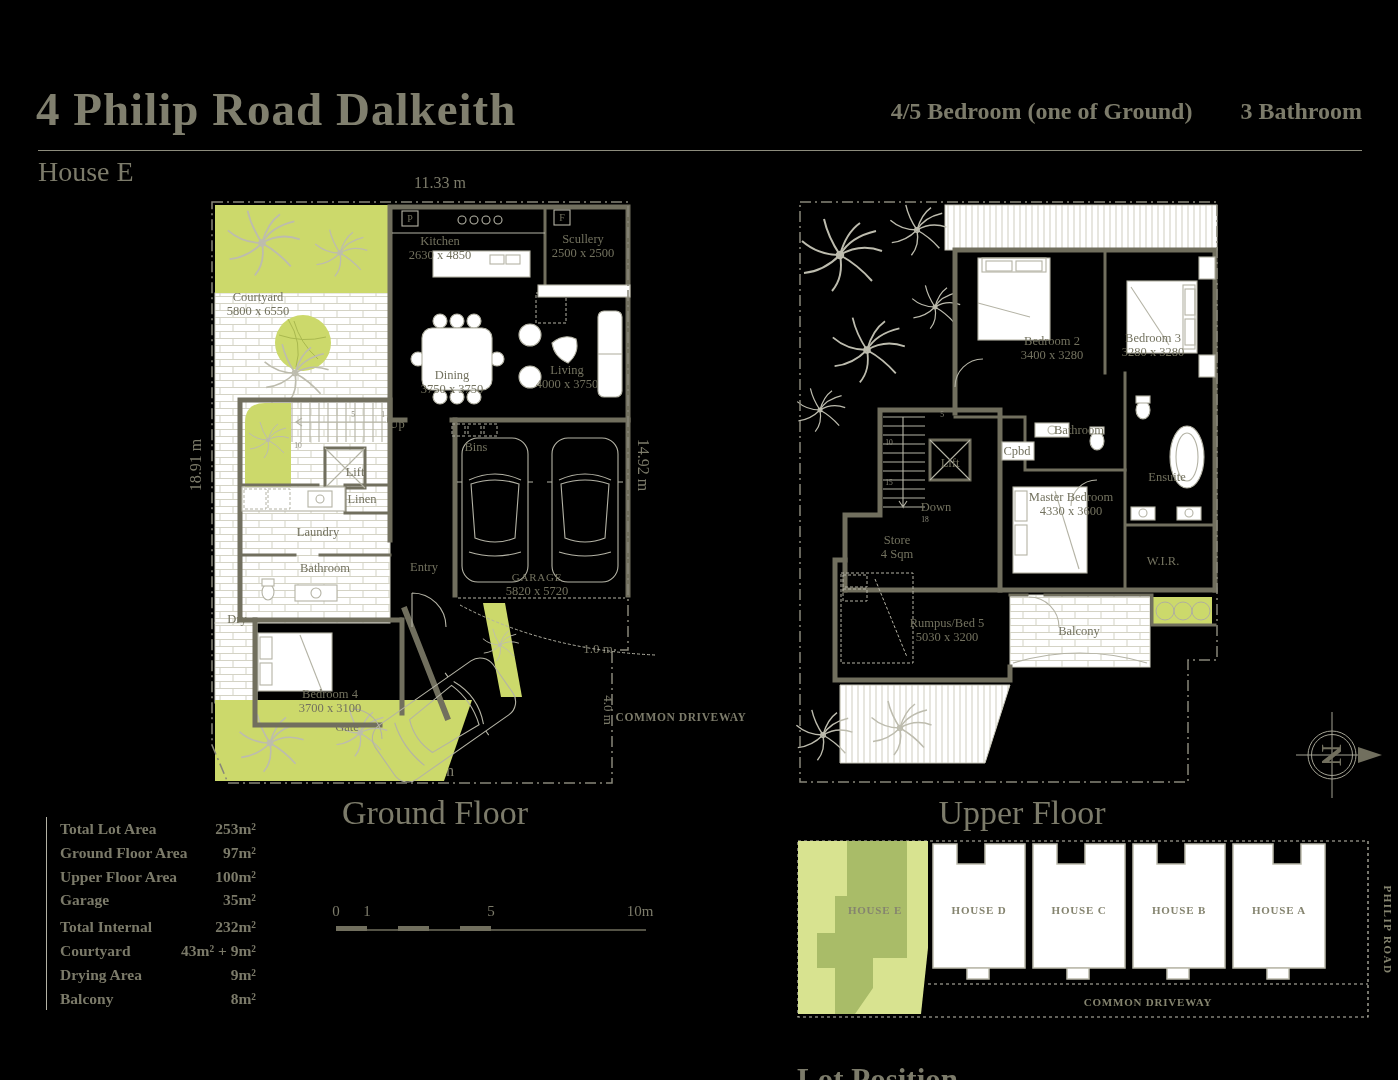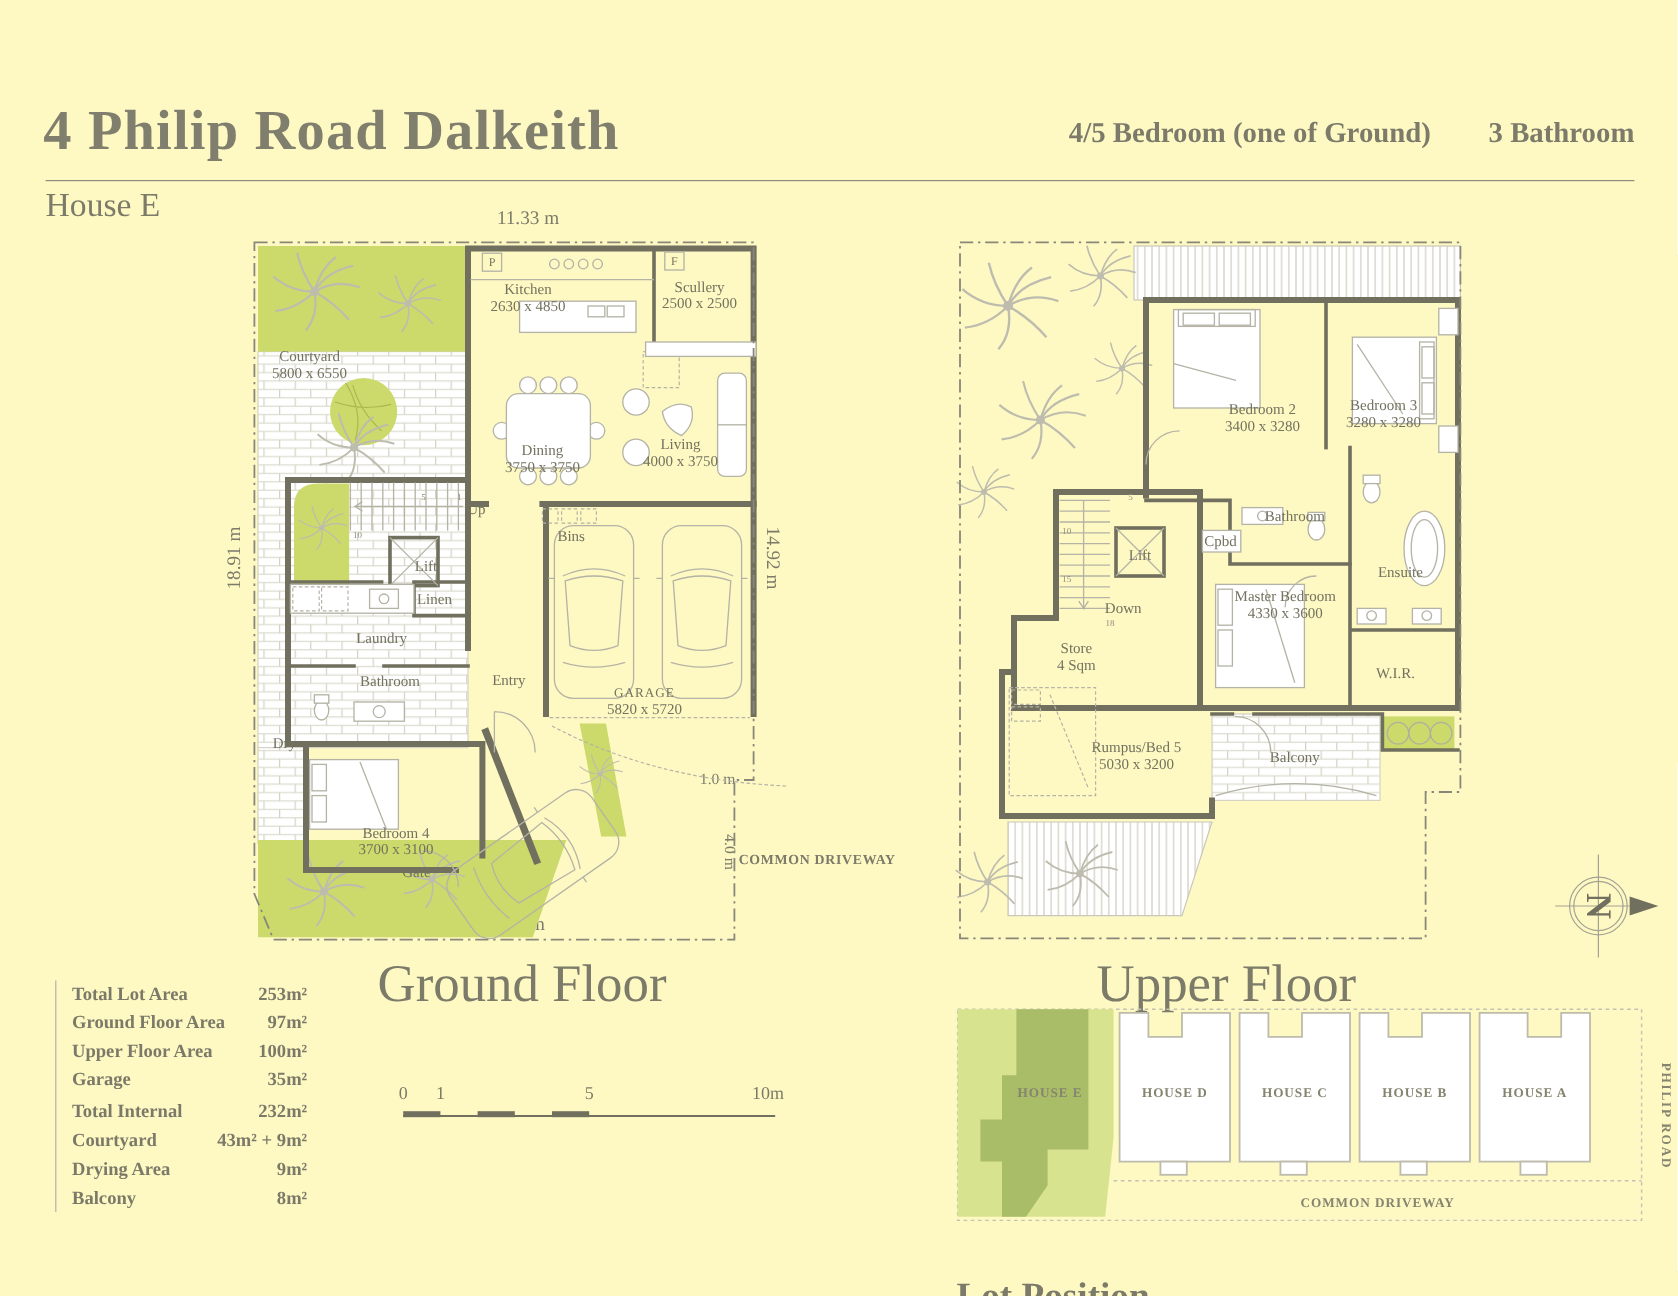--- a/index.html
+++ b/index.html
@@ -1,29 +1,29 @@
 <!DOCTYPE html>
 <html><head>
 <meta charset="utf-8">
 <style>
   html,body{margin:0;padding:0;background:#fff;}
-  .page{position:relative;width:1398px;height:1080px;background:#fef9c3;overflow:hidden;
+  .page{position:relative;width:1398px;height:1080px;background:#000000;overflow:hidden;
         font-family:"Liberation Serif",serif;color:#7c7b6a;}
   .abs{position:absolute;}
   .page-title{left:36px;top:82px;font-size:47px;font-weight:700;letter-spacing:1px;color:#807f6e;}
   .rule{left:38px;top:150px;width:1324px;height:1px;background:#8d8c7d;}
   .house-sub{left:38px;top:156px;font-size:28px;color:#7c7b6a;}
   .spec-line{right:36px;top:98px;font-size:24px;font-weight:700;text-align:right;color:#7c7b6a;}
   .spec-line .gap{margin-left:48px;}
   .feature-line{right:34px;top:161px;font-size:20.5px;text-align:right;color:#83826f;}
   .feature-line span{margin-left:33px;}
   .dim{font-size:16px;text-align:center;color:#7c7b6a;}
   .dim-sm{font-size:13px;text-align:center;color:#7c7b6a;}
   .drive-lbl{font-size:11.5px;letter-spacing:.6px;color:#7c7b6a;text-align:center;font-weight:700;}
-  .floor-title{font-size:44px;text-align:center;color:#7c7b6a;}
+  .floor-title{font-size:34px;text-align:center;color:#7c7b6a;}
   .lot-title{font-size:31px;color:#7c7b6a;font-weight:600;margin-top:44px;}
   .rot90{transform:rotate(90deg);}
   .rot270{transform:rotate(-90deg);}
   .areas{left:46px;top:817px;width:196px;border-left:1px solid #b3b2a5;padding-left:13px;}
   .arow{display:flex;justify-content:space-between;font-size:15.5px;font-weight:700;
         color:#7b7a69;line-height:23.8px;}
   .arow.grp{margin-top:3px;}
   svg{position:absolute;overflow:visible;}
   svg text{font-family:"Liberation Serif",serif;fill:#73725f;}
   .lbl{font-size:12.5px;text-anchor:middle;}

